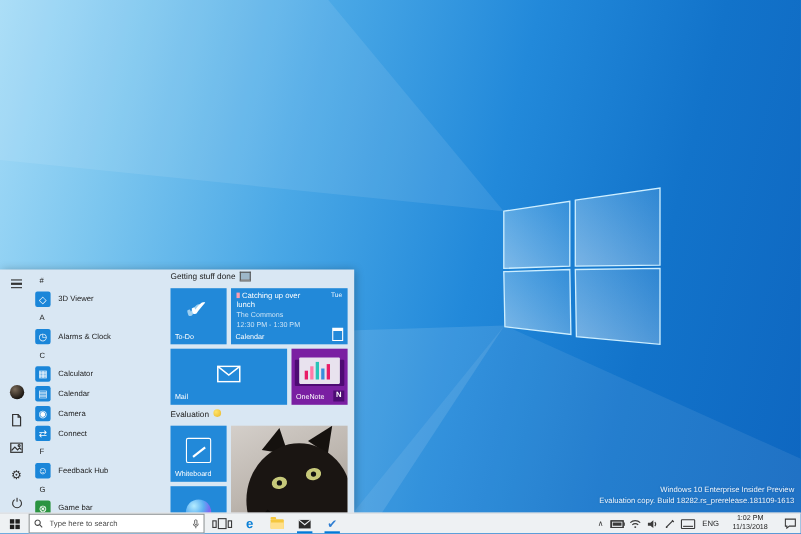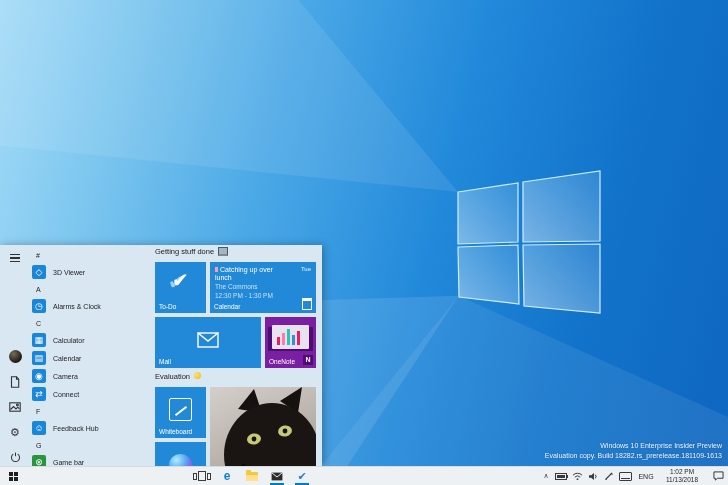--- a/index.html
+++ b/index.html
@@ -321,20 +321,32 @@
 
   <div id="win-btn" class="tb">
     <span class="win-grid">
         <i></i>
         <i></i>
         <i></i>
         <i></i>
       </span>
   </div>
 
+  <div id="search-box" class="tb">
+    <svg width="8" height="8" viewBox="0 0 10 10">
+        <circle cx="4" cy="4" r="3" fill="none" stroke="#444" stroke-width="1.2"></circle>
+        <line x1="6.3" y1="6.3" x2="9.2" y2="9.2" stroke="#444" stroke-width="1.2"></line>
+      </svg>
+    <input id="search-input" placeholder="Type here to search" style="">
+    <svg width="6" height="9" viewBox="0 0 8 12">
+        <rect x="2.6" y="0.6" width="2.8" height="6" rx="1.4" fill="none" stroke="#444" stroke-width="1"></rect>
+        <path d="M1 5.5 a3 3 0 0 0 6 0" fill="none" stroke="#444" stroke-width="1"></path>
+        <line x1="4" y1="8.6" x2="4" y2="11" stroke="#444" stroke-width="1"></line>
+      </svg>
+  </div>
 
   <div class="tb tb-app" style="left:192px">
     <span id="tv-ico">
         <i class="s"></i>
         <i class="b"></i>
         <i class="s"></i>
       </span>
   </div>
   <div class="tb tb-app" style="left:217px">
     <span id="edge-e">e</span>

